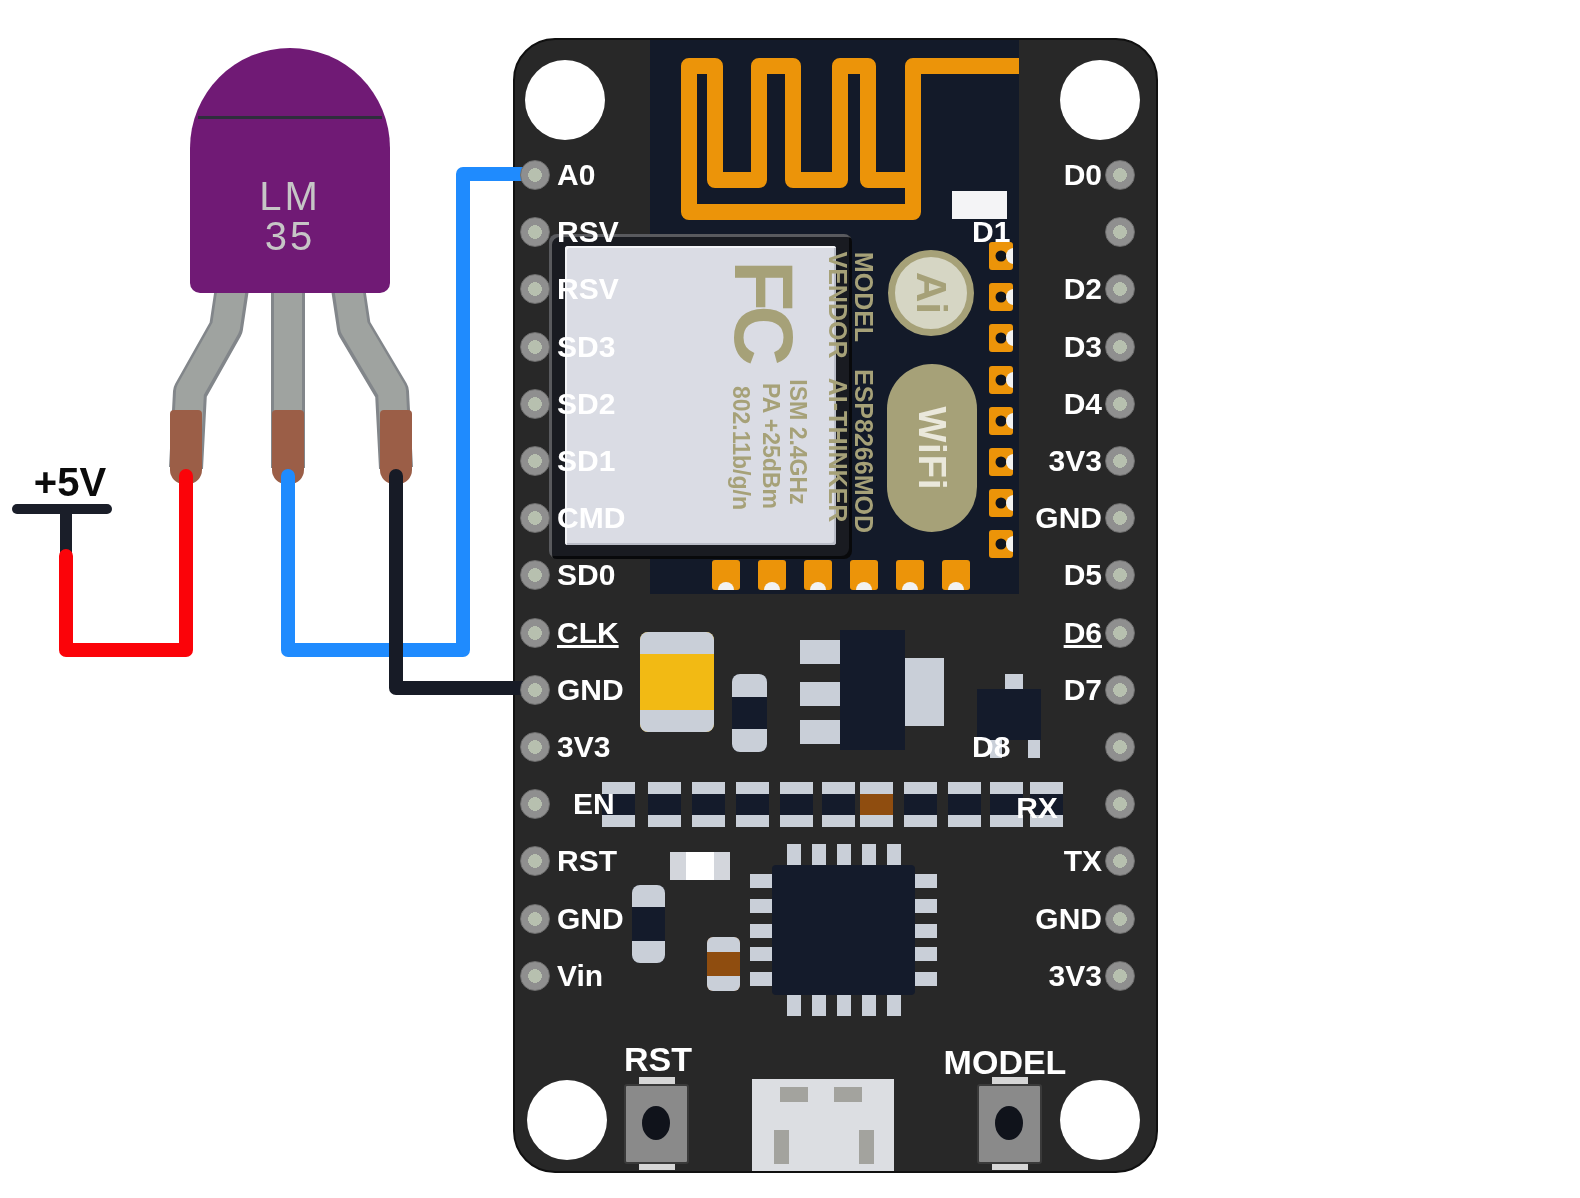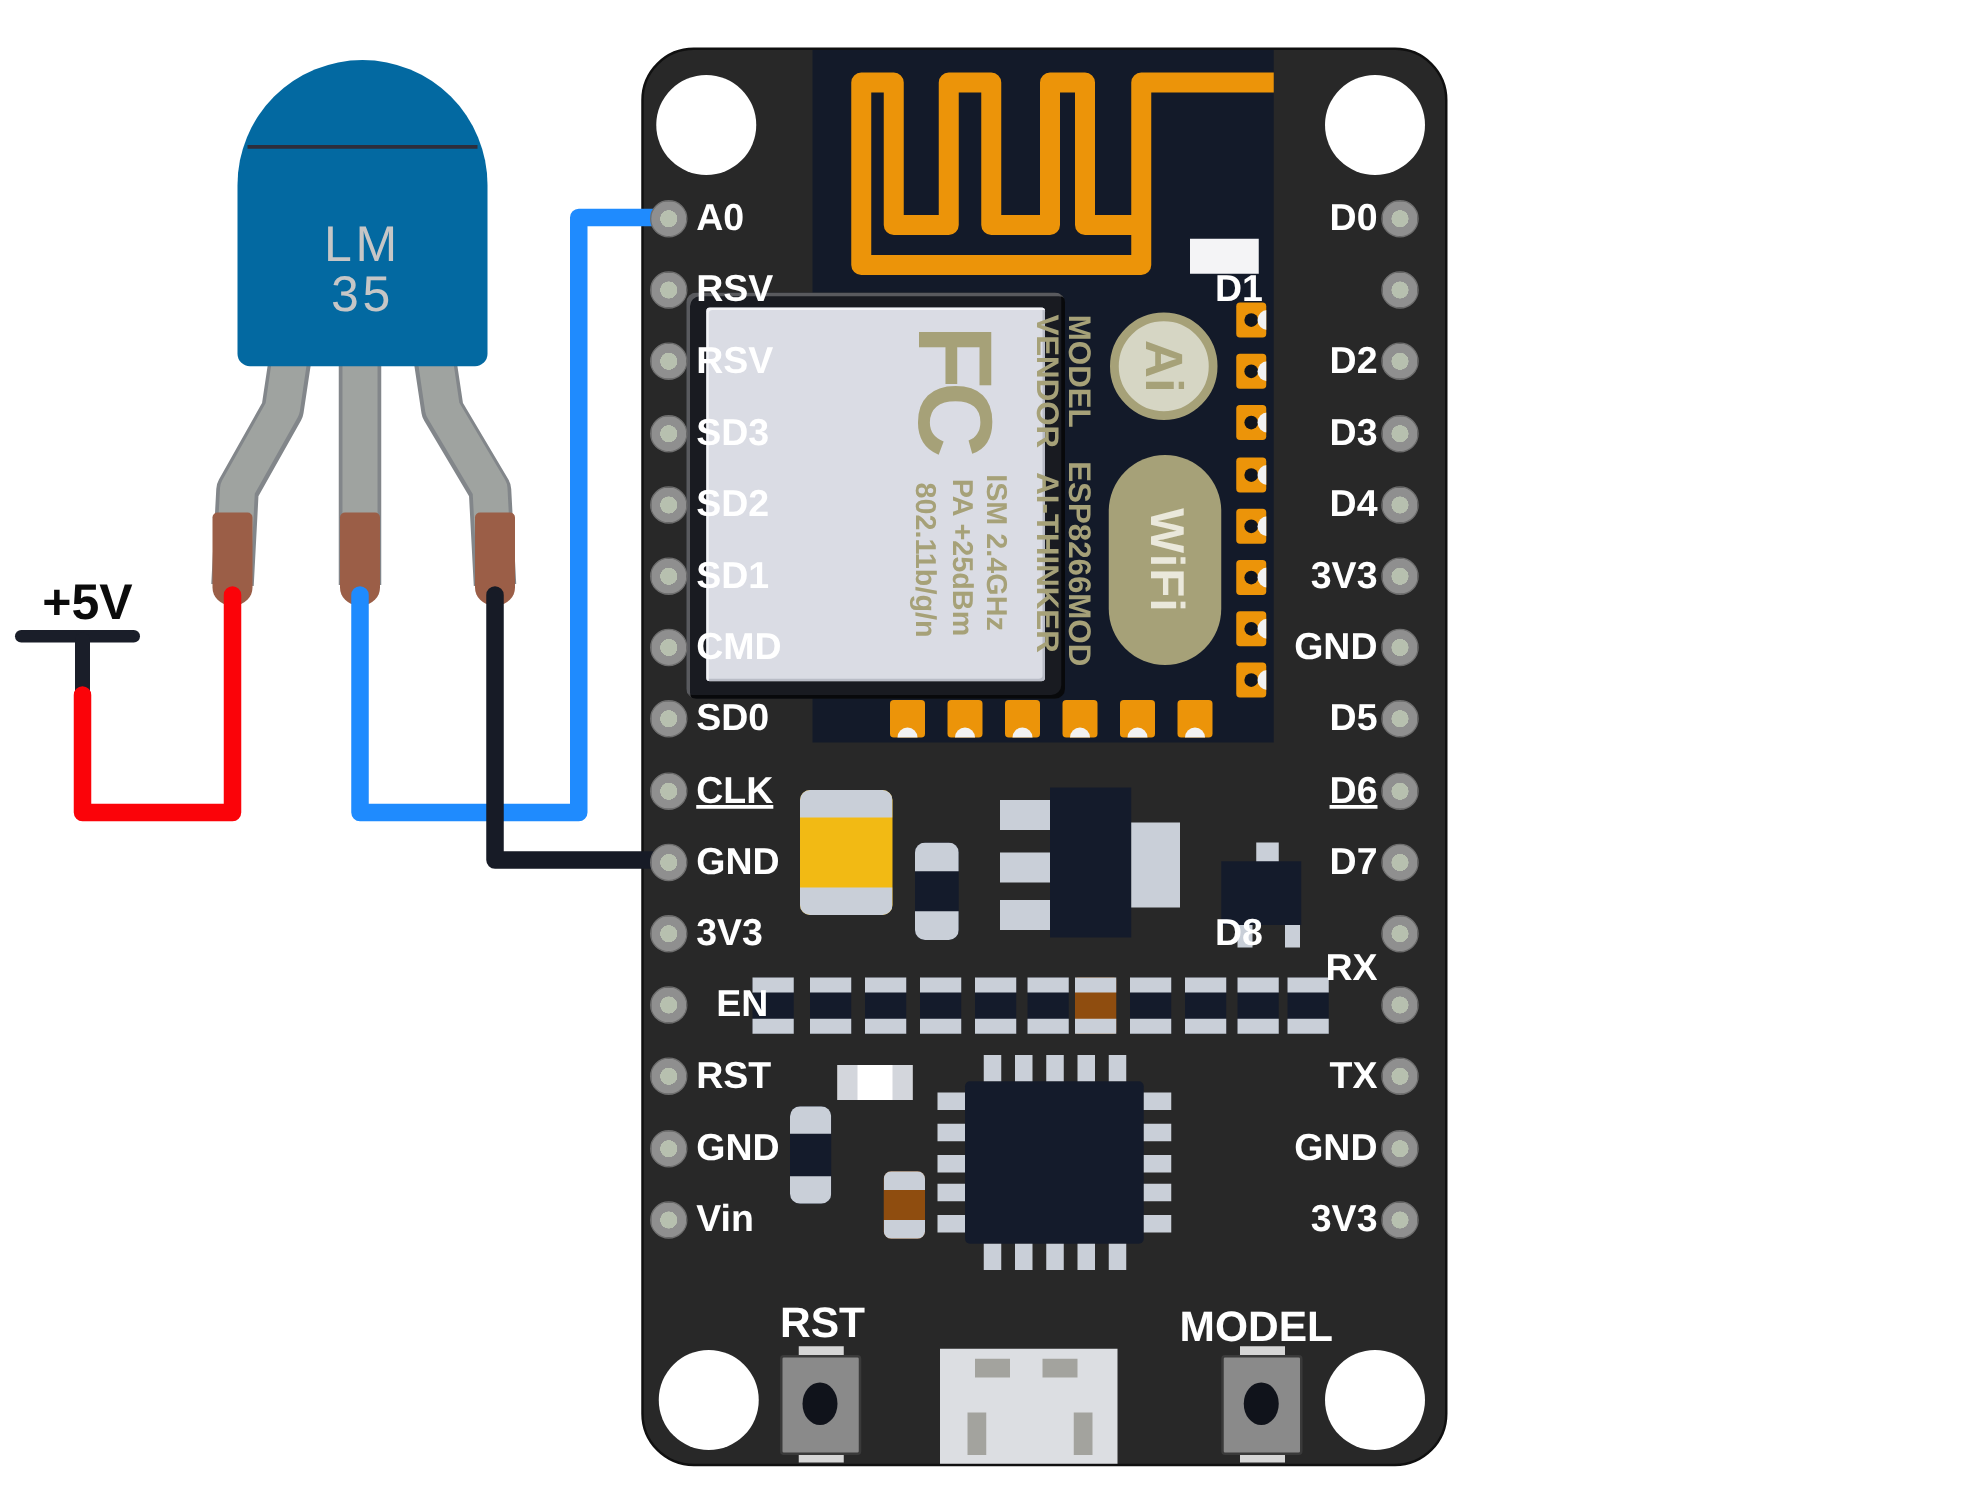--- a/index.html
+++ b/index.html
@@ -1,20 +1,20 @@
 <!DOCTYPE html>
 <html><head>
 <meta charset="utf-8">
 <style>
   html,body{margin:0;padding:0;background:#fff;}
   *{box-sizing:border-box;}
   .stage{position:relative;width:1580px;height:1198px;background:#ffffff;overflow:hidden;
          font-family:"Liberation Sans",sans-serif;}
   
-  .lm35-body{position:absolute;left:190px;top:48px;width:200px;height:245px;background:#0369a1;
+  .lm35-body{position:absolute;left:190px;top:48px;width:200px;height:245px;background:#701a75;
              border-radius:100px 100px 10px 10px;}
   .lm35-seam{position:absolute;left:8px;top:68px;width:184px;height:3px;background:#2E2E3C;}
   .lm35-label{position:absolute;left:0;top:128px;width:100%;text-align:center;color:#C6C6C6;
               font-size:40px;line-height:40px;letter-spacing:3px;font-weight:normal;}
   .leg-tip{position:absolute;width:32px;height:74px;background:#9B5E47;border-radius:4px 4px 14px 14px;}
   
   .p5v-label{position:absolute;left:20px;top:460px;width:100px;text-align:center;color:#0B0B0B;
              font-size:40px;font-weight:bold;}
   
   .board{position:absolute;left:513px;top:38px;width:645px;height:1135px;background:#282828;
@@ -245,21 +245,21 @@
         <div class="pin-label" style="left:457px;top:463px;width:130px;text-align:right;">GND</div>
         <div class="pin" style="left:590px;top:520px;"></div>
         <div class="pin-label" style="left:457px;top:520px;width:130px;text-align:right;">D5</div>
         <div class="pin" style="left:590px;top:578px;"></div>
         <div class="pin-label" style="left:457px;top:578px;width:130px;text-align:right;text-decoration:underline;">D6</div>
         <div class="pin" style="left:590px;top:635px;"></div>
         <div class="pin-label" style="left:457px;top:635px;width:130px;text-align:right;">D7</div>
         <div class="pin" style="left:590px;top:692px;"></div>
         <div class="pin-label" style="left:457px;top:692px;width:130px;">D8</div>
         <div class="pin" style="left:590px;top:749px;"></div>
-        <div class="pin-label" style="left:457px;top:720px;width:130px;text-align:right;">RX</div>
+        <div class="pin-label" style="left:457px;top:753px;width:130px;text-align:center;">RX</div>
         <div class="pin" style="left:590px;top:806px;"></div>
         <div class="pin-label" style="left:457px;top:806px;width:130px;text-align:right;">TX</div>
         <div class="pin" style="left:590px;top:864px;"></div>
         <div class="pin-label" style="left:457px;top:864px;width:130px;text-align:right;">GND</div>
         <div class="pin" style="left:590px;top:921px;"></div>
         <div class="pin-label" style="left:457px;top:921px;width:130px;text-align:right;">3V3</div>
       </div>
 
     <div class="cmp" style="left:125px;top:592px;width:74px;height:100px;background:#F2BA14;border-radius:8px;overflow:hidden;">
       <div style="position:absolute;left:0;top:0;width:100%;height:22px;background:#C9CFD8;"></div>

